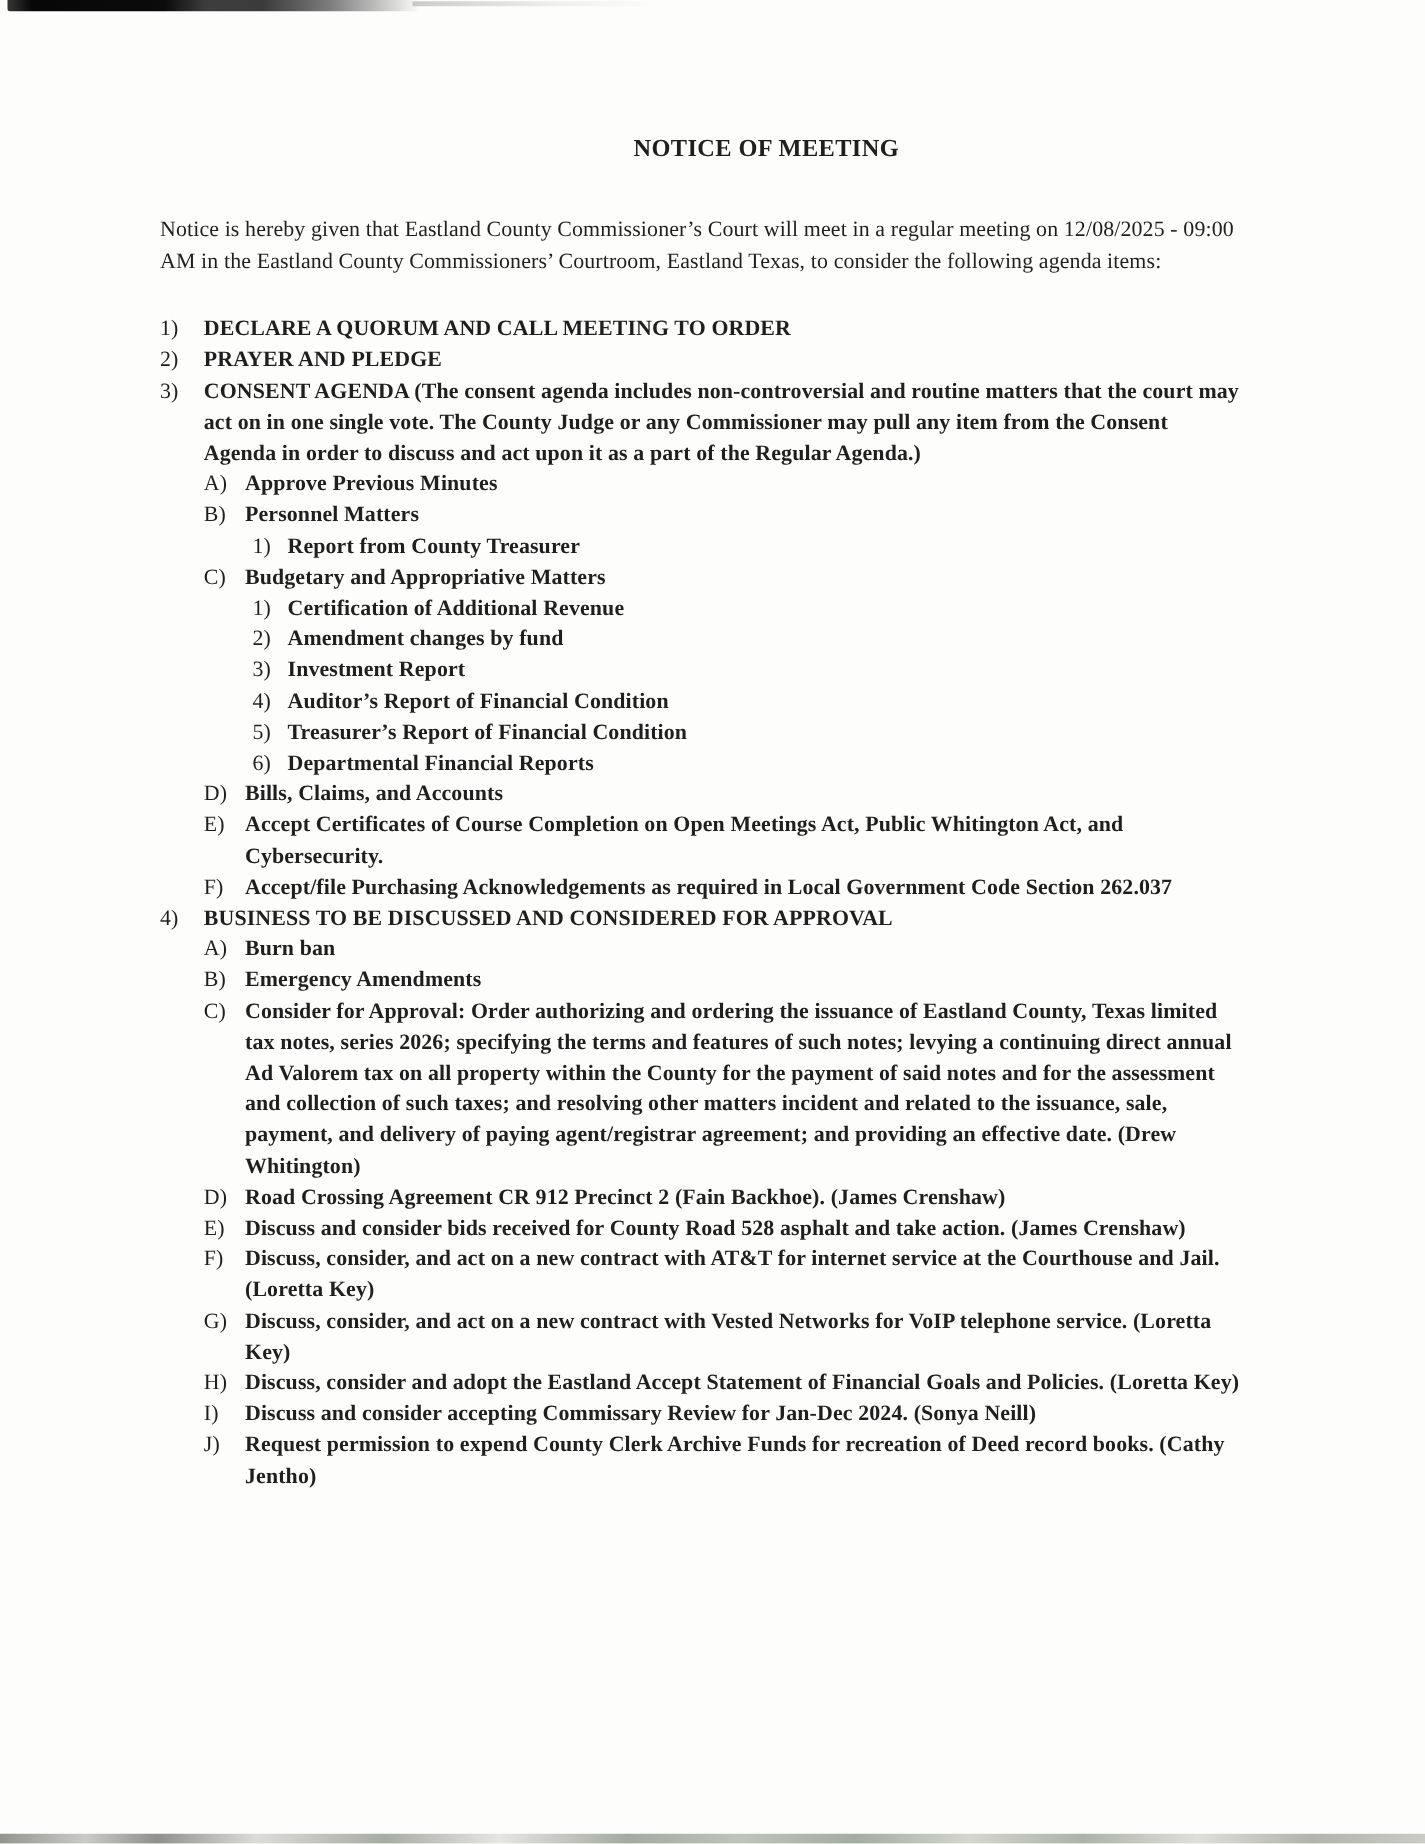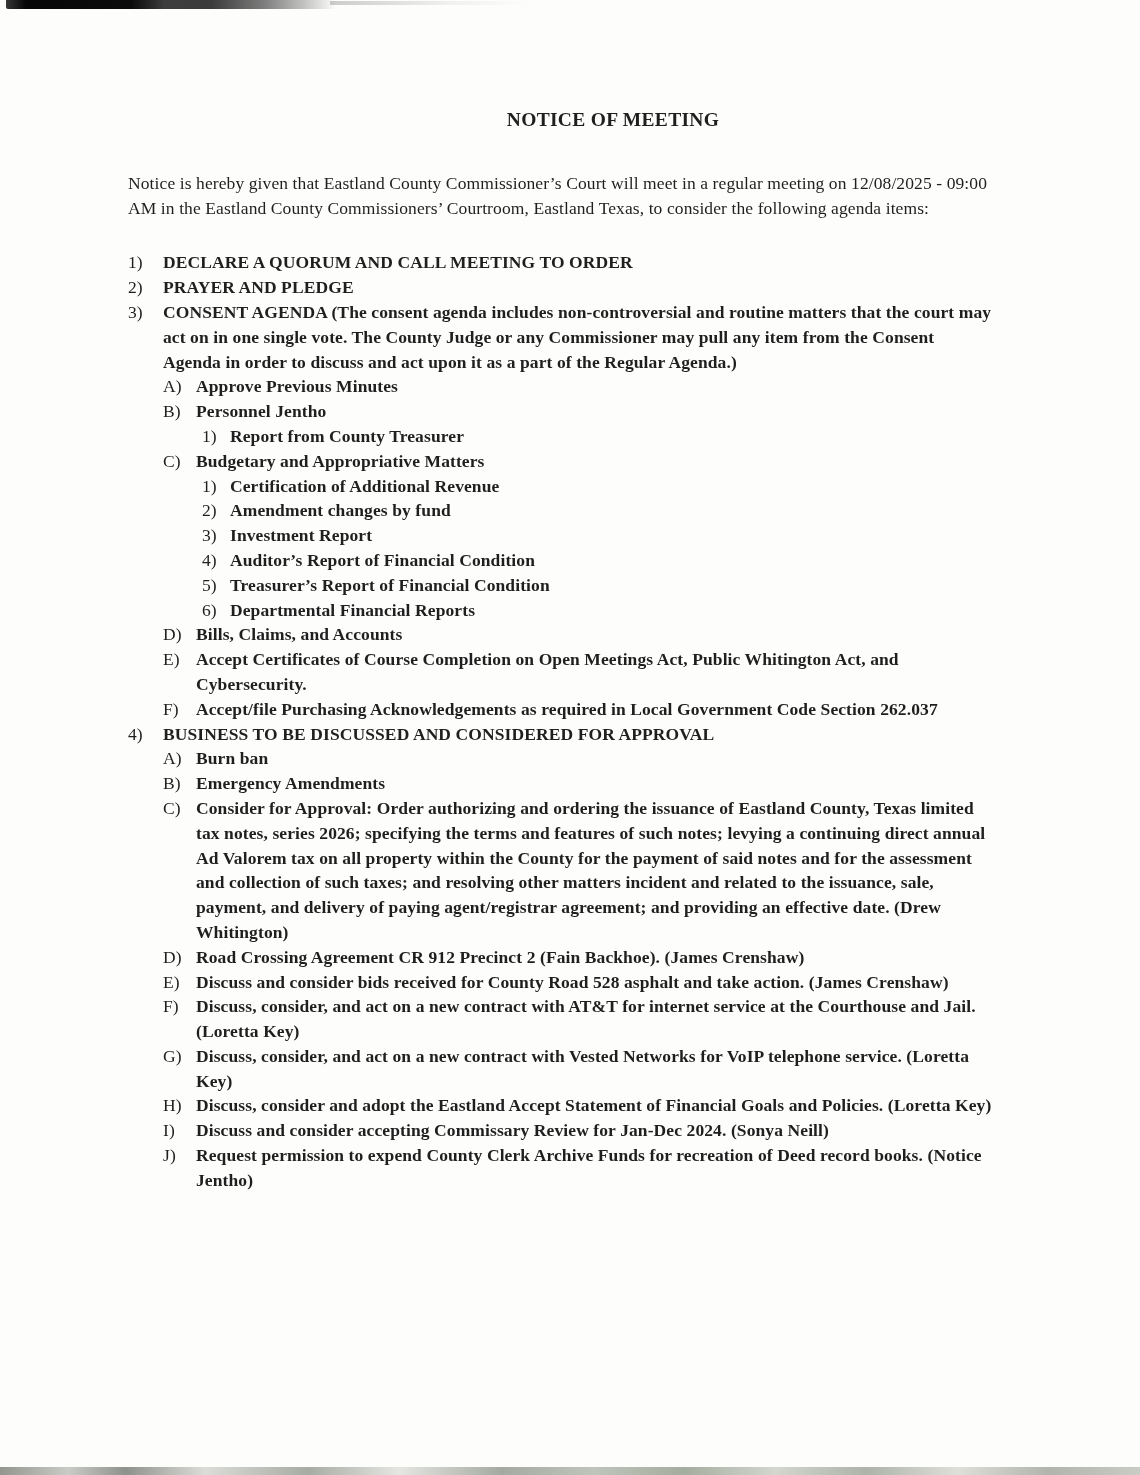--- a/index.html
+++ b/index.html
@@ -96,21 +96,21 @@
         <span class="txt">CONSENT AGENDA (The consent agenda includes non-controversial and routine matters that the court may act on in one single vote. The County Judge or any Commissioner may pull any item from the Consent Agenda in order to discuss and act upon it as a part of the Regular Agenda.)</span>
       </div>
 
       <div class="row l2">
         <span class="lbl">A)</span>
         <span class="txt">Approve Previous Minutes</span>
       </div>
 
       <div class="row l2">
         <span class="lbl">B)</span>
-        <span class="txt">Personnel Jentho</span>
+        <span class="txt">Personnel Matters</span>
       </div>
 
       <div class="row l3">
         <span class="lbl">1)</span>
         <span class="txt">Report from County Treasurer</span>
       </div>
 
       <div class="row l2">
         <span class="lbl">C)</span>
         <span class="txt">Budgetary and Appropriative Matters</span>
@@ -206,20 +206,20 @@
         <span class="txt">Discuss, consider and adopt the Eastland Accept Statement of Financial Goals and Policies. (Loretta Key)</span>
       </div>
 
       <div class="row l2">
         <span class="lbl">I)</span>
         <span class="txt">Discuss and consider accepting Commissary Review for Jan-Dec 2024. (Sonya Neill)</span>
       </div>
 
       <div class="row l2">
         <span class="lbl">J)</span>
-        <span class="txt">Request permission to expend County Clerk Archive Funds for recreation of Deed record books. (Notice Jentho)</span>
+        <span class="txt">Request permission to expend County Clerk Archive Funds for recreation of Deed record books. (Cathy Jentho)</span>
       </div>
 
     </div>
   </div>
 
   <div class="artifact-bottom"></div>
 </div>
 
 </body></html>

